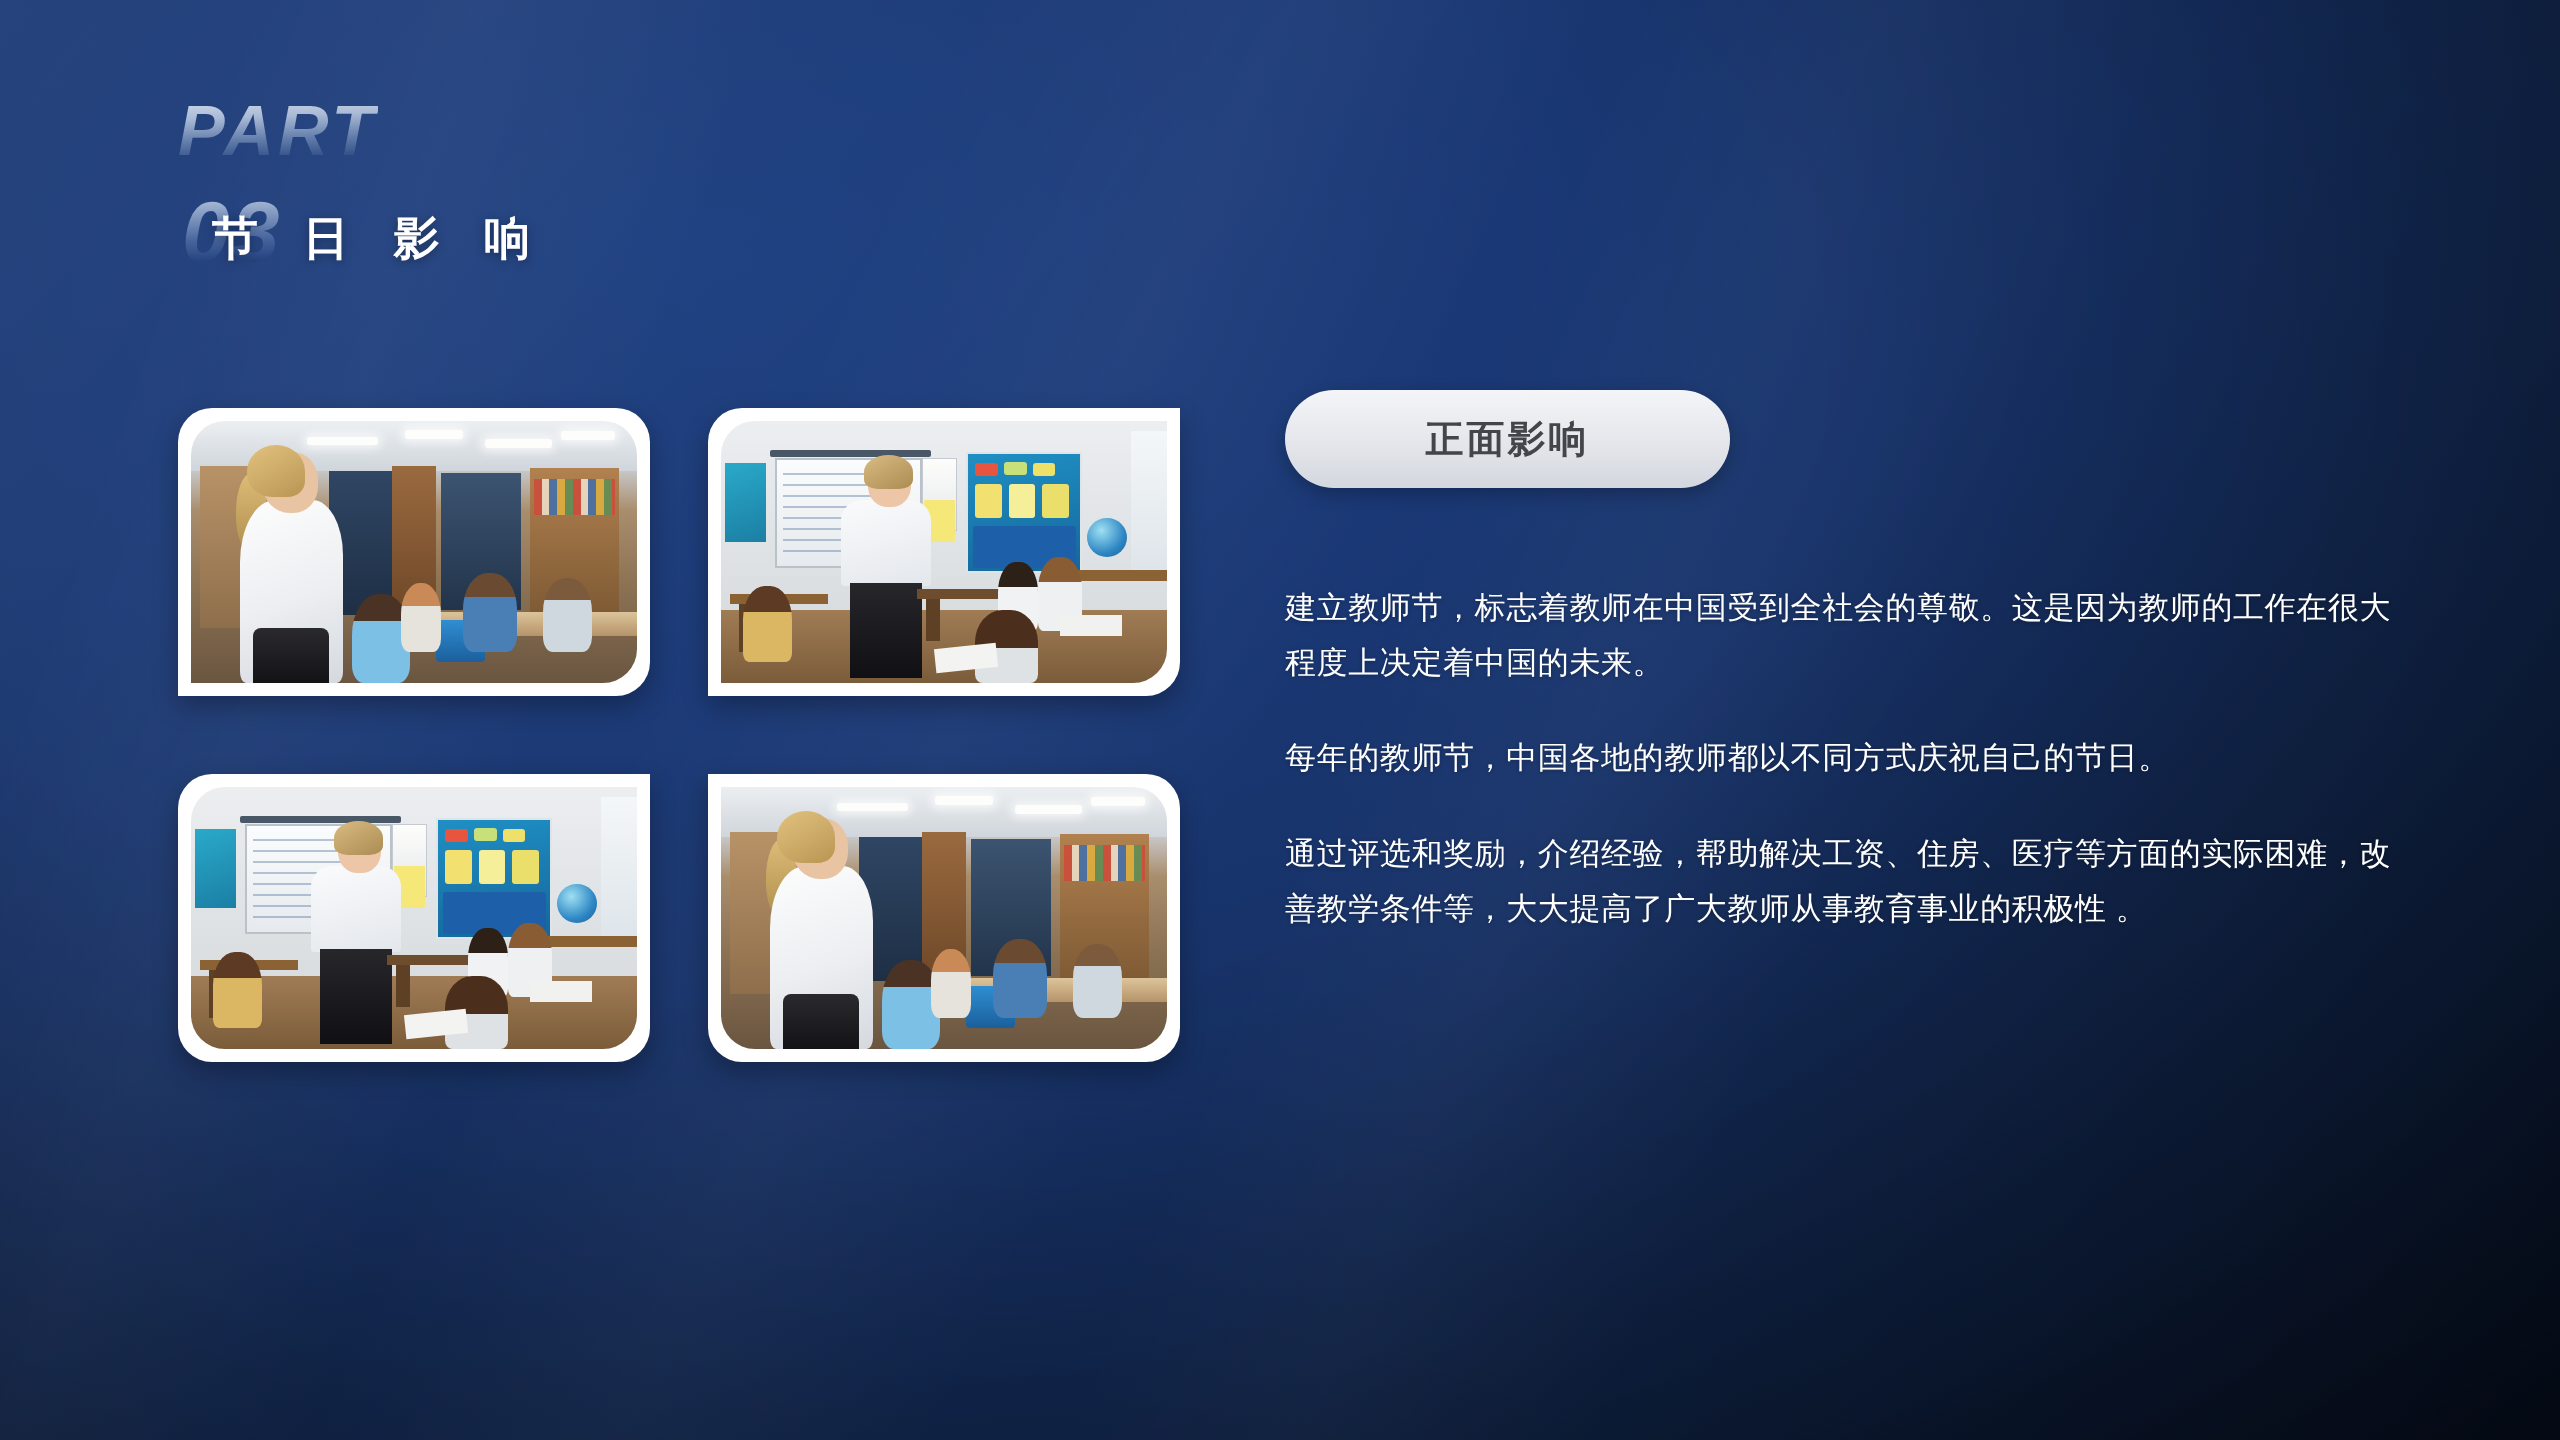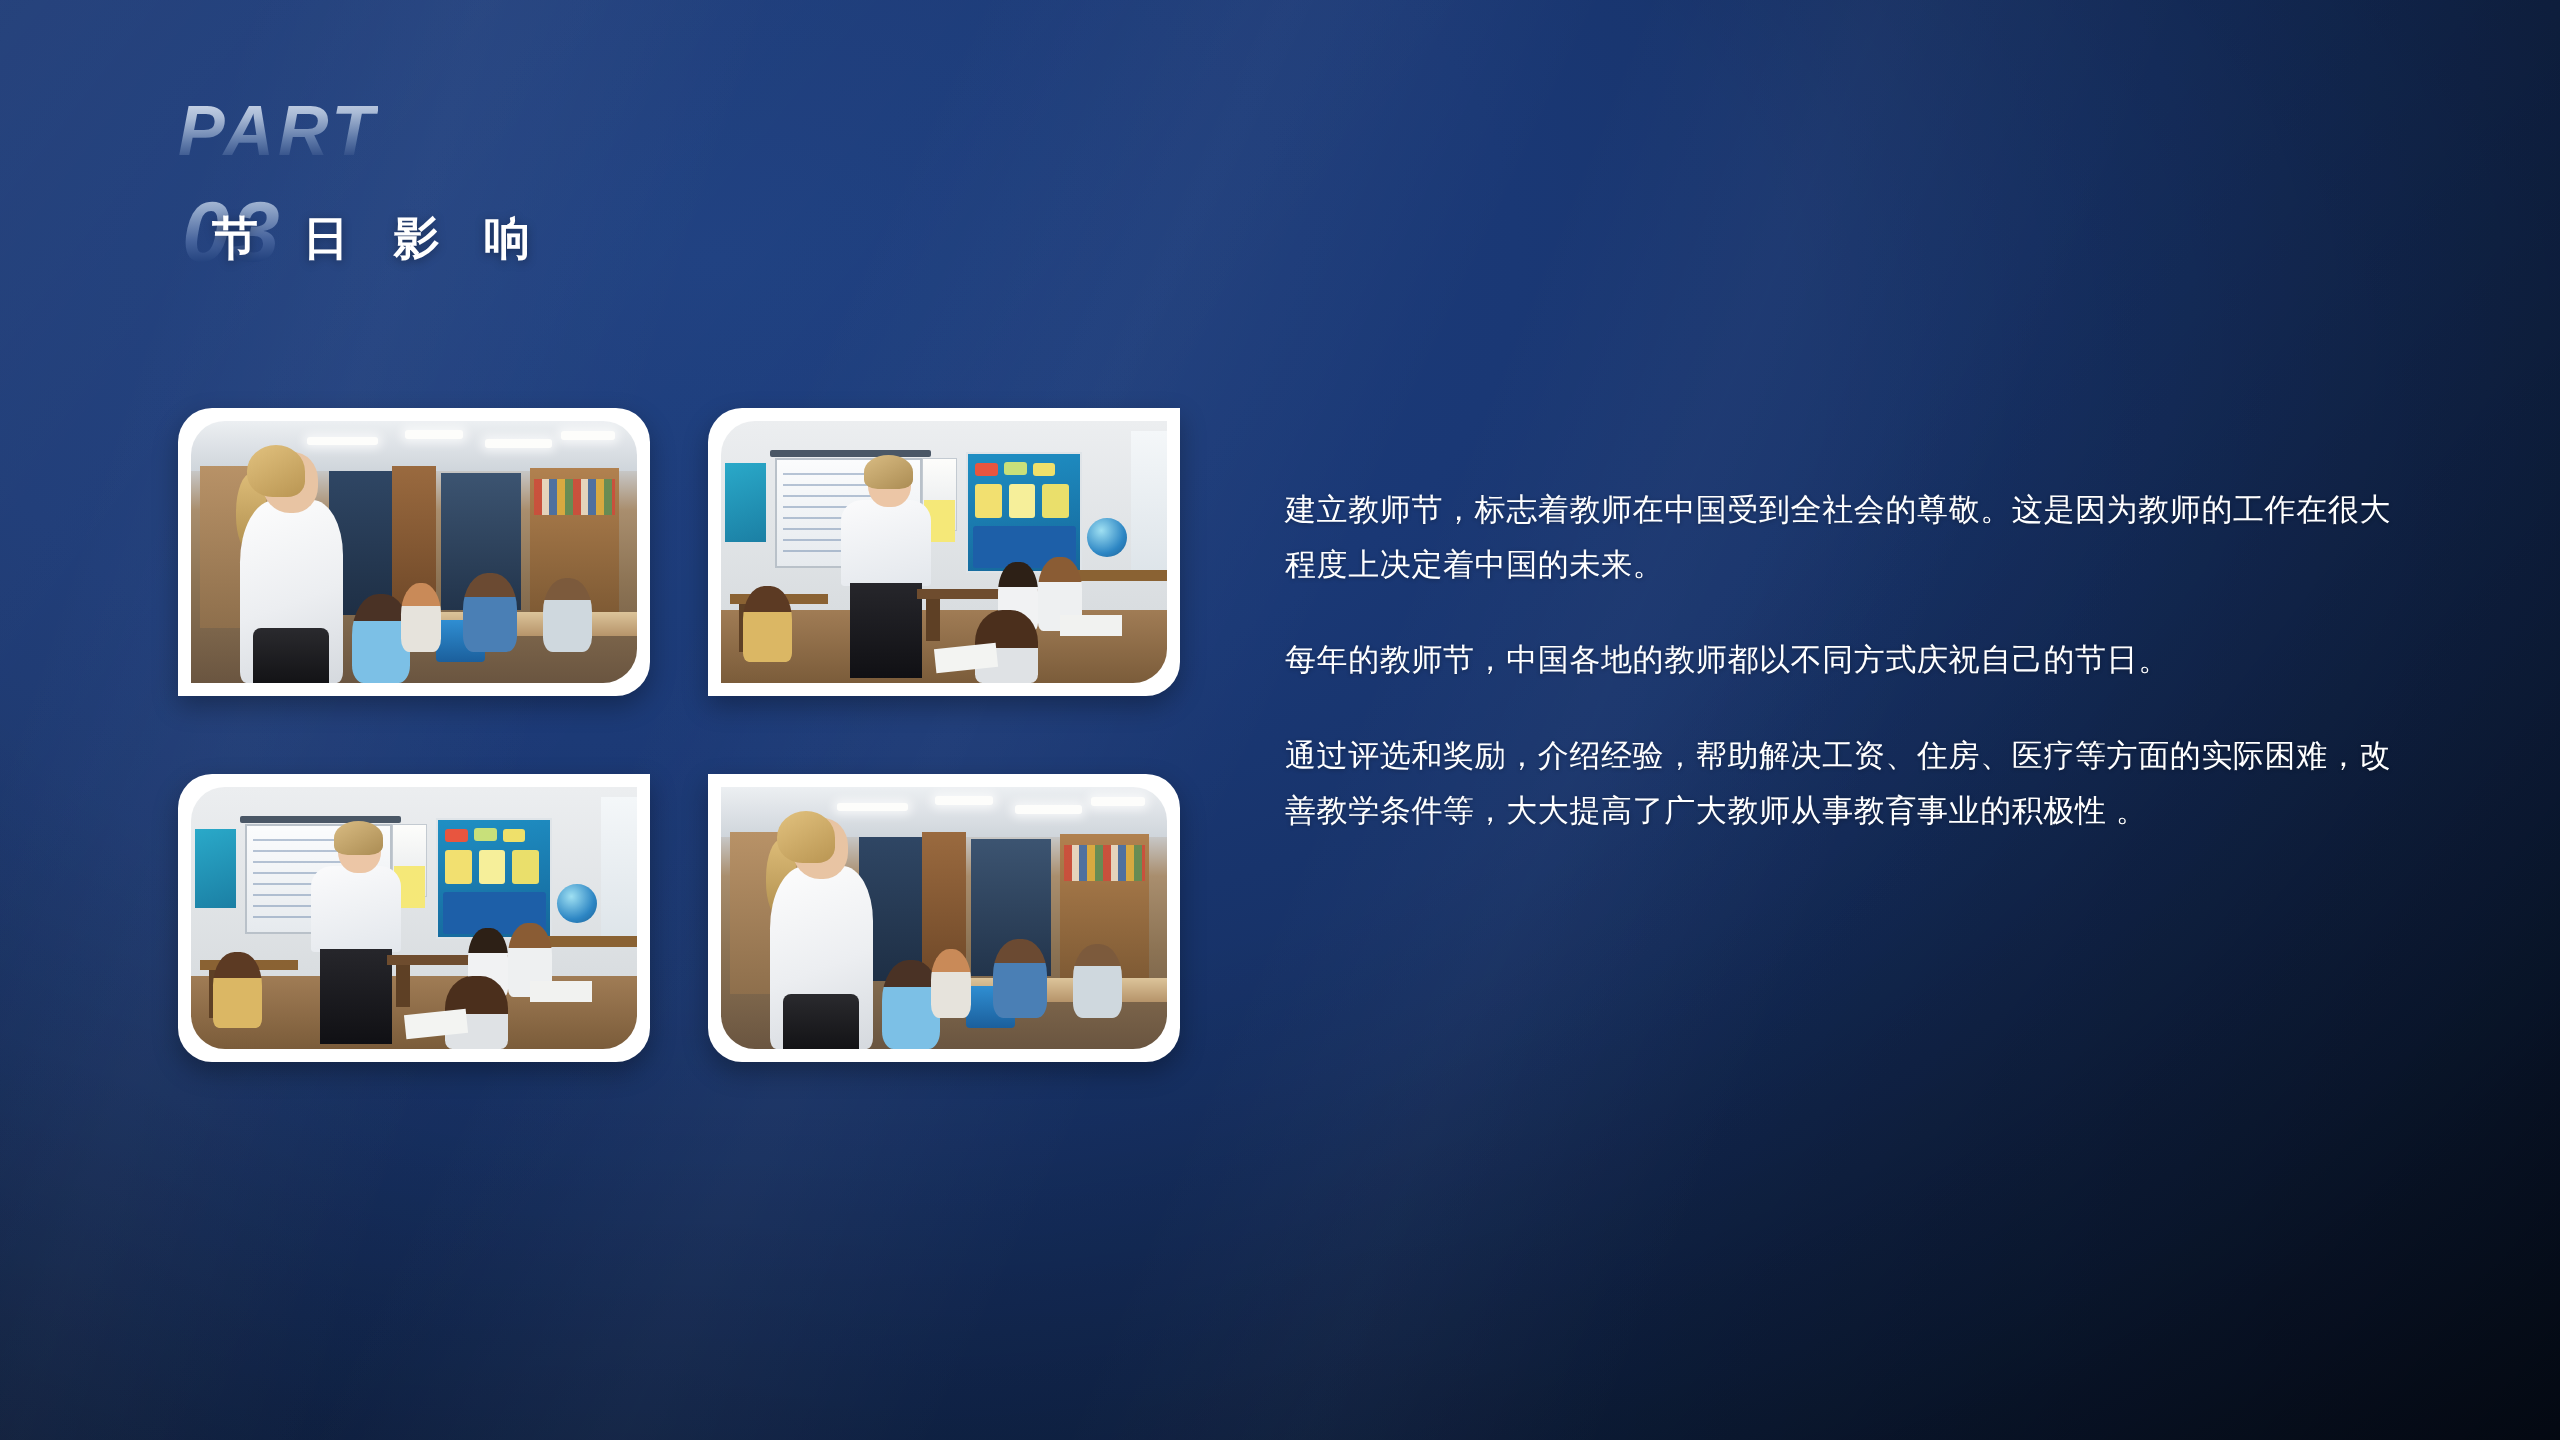--- a/index.html
+++ b/index.html
@@ -343,20 +343,23 @@
             <i class="teacher-head"></i>
             <i class="teacher-hair"></i>
         </div>
       </div>
     </div>
 
   </div>
 
   <div class="right-col">
 
+    <div class="badge">
+      <span class="badge-label">正面影响</span>
+    </div>
 
     <div class="body-text">
       <p class="para">建立教师节，标志着教师在中国受到全社会的尊敬。这是因为教师的工作在很大程度上决定着中国的未来。</p>
       <p class="para">每年的教师节，中国各地的教师都以不同方式庆祝自己的节日。</p>
       <p class="para">通过评选和奖励，介绍经验，帮助解决工资、住房、医疗等方面的实际困难，改善教学条件等，大大提高了广大教师从事教育事业的积极性 。</p>
     </div>
 
   </div>
 
 </div>

